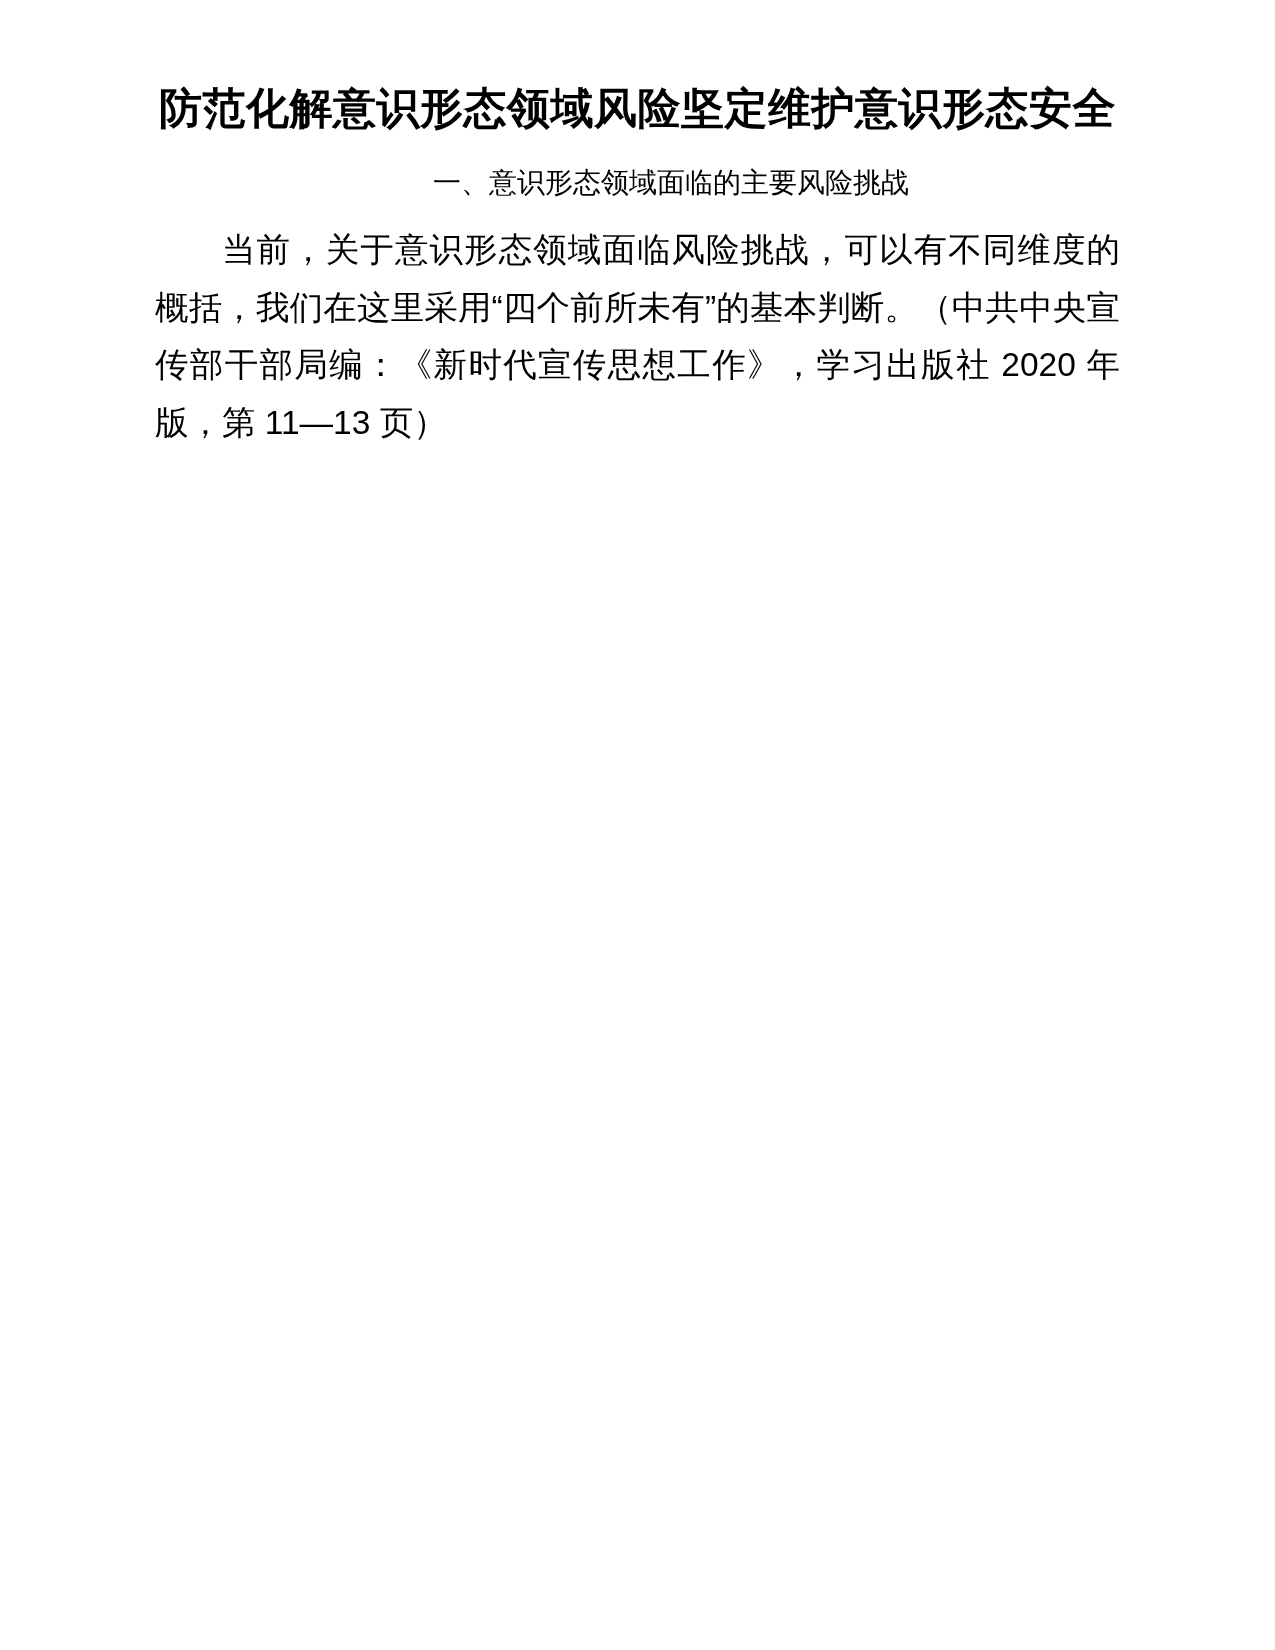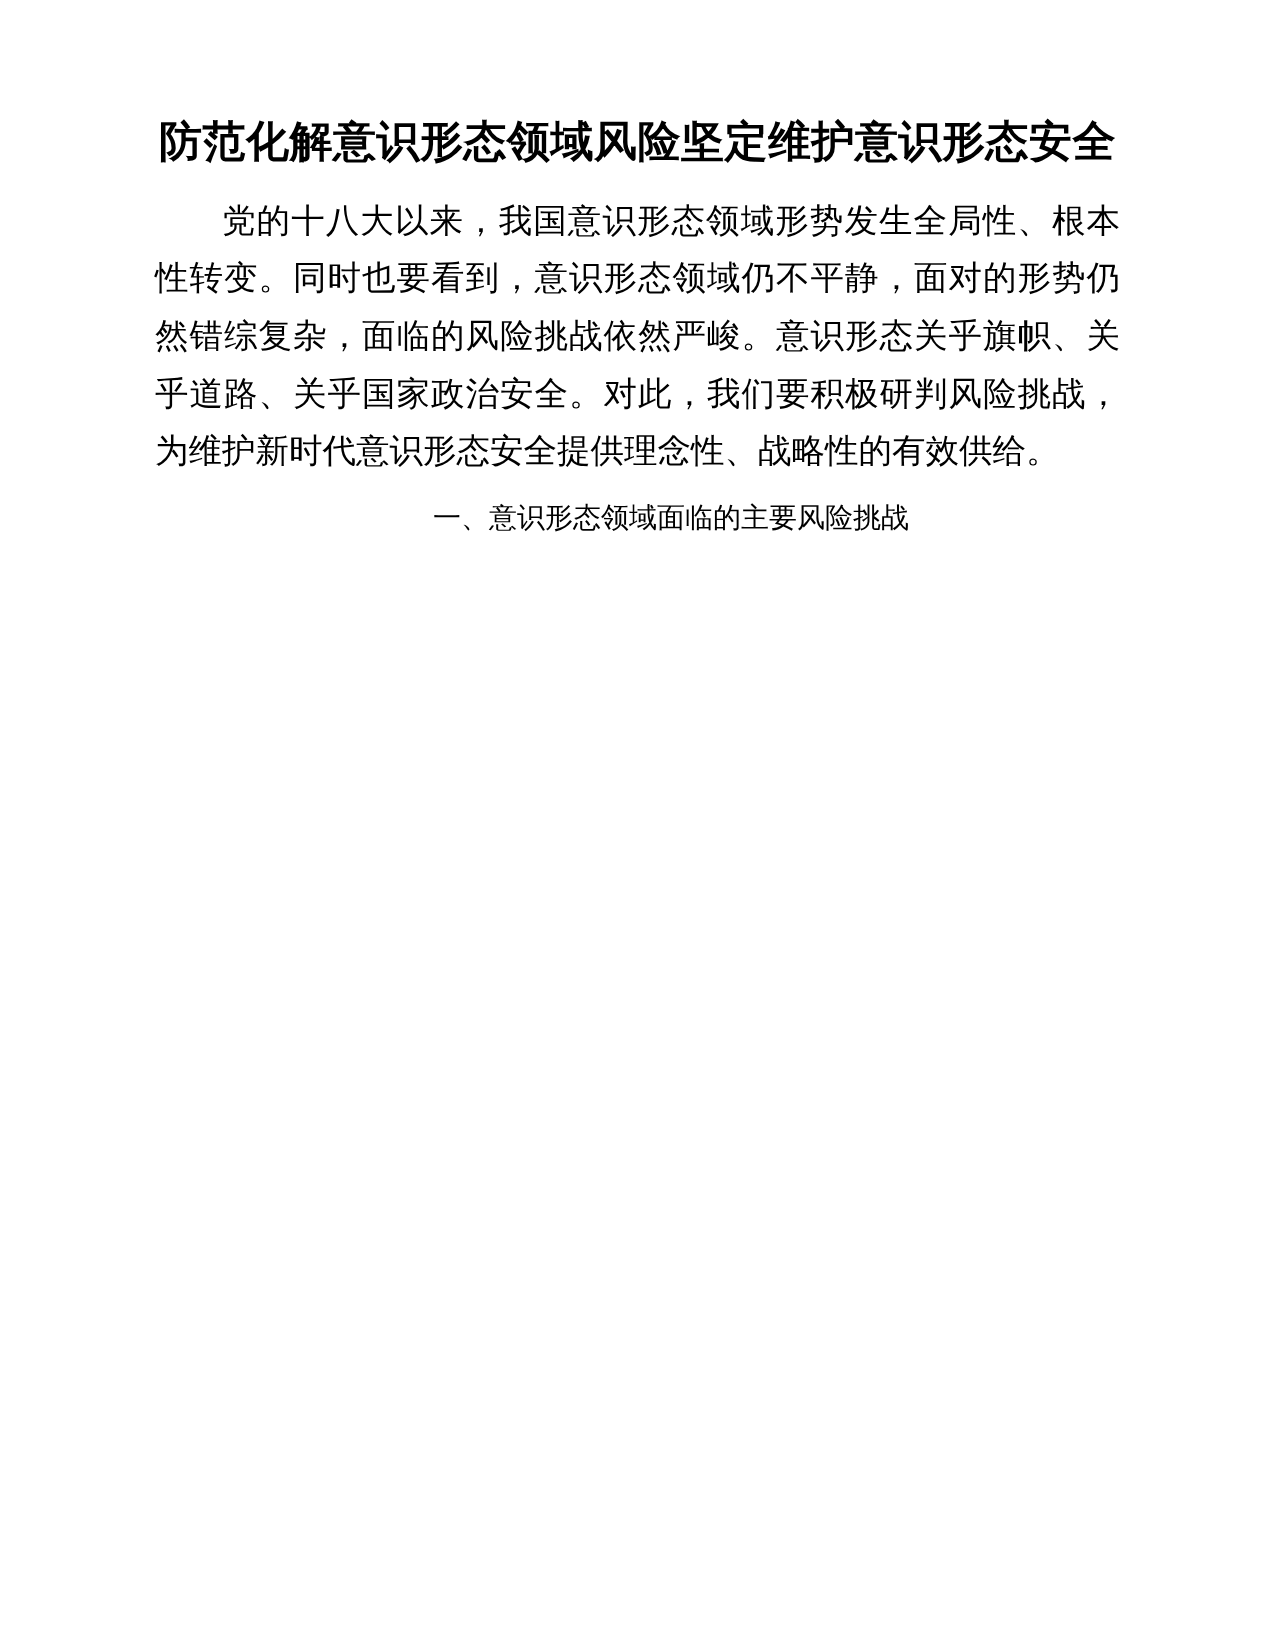--- a/index.html
+++ b/index.html
@@ -6,21 +6,21 @@
     margin: 0;
     padding: 0;
     background: #ffffff;
   }
   .page {
     width: 1275px;
     height: 1650px;
     background: #ffffff;
     position: relative;
     box-sizing: border-box;
-    padding: 113px 155px 60px 155px;
+    padding: 80px 155px 60px 155px;
     font-family: "Liberation Sans", "DejaVu Sans", sans-serif;
     color: #000000;
     border-radius: 32px;
   }
   .doc-title {
     font-size: 43px;
     font-weight: bold;
     line-height: 1.32;
     text-align: center;
     margin: 0 0 22px 0;
@@ -45,19 +45,19 @@
     text-align: center;
   }
 </style>
 </head>
 <body>
 
 <div class="page">
 
   <h1 class="doc-title">防范化解意识形态领域风险坚定维护意识形态安全</h1>
 
-  <p class="para">党的十八大以来，我国意识形态领域形势发生全局性、根本性转变。同时也要看到，意识形态领域仍不平静，面对的形势仍然错综复杂，面临的风险挑战依然严峻。意识形态关乎旗帜、关乎道路、关乎国家政治安全。对此，我们要积极研判风险挑战，为维护新时代意识形态安全提供理念性、战略性的有效供给。</p>
 
   <p class="heading">一、意识形态领域面临的主要风险挑战</p>
 
+  <p class="para">当前，关于意识形态领域面临风险挑战，可以有不同维度的概括，我们在这里采用“四个前所未有”的基本判断。（中共中央宣传部干部局编：《新时代宣传思想工作》，学习出版社 2020 年版，第 11—13 页）</p>
 
 
 </div>
 
 </body></html>

